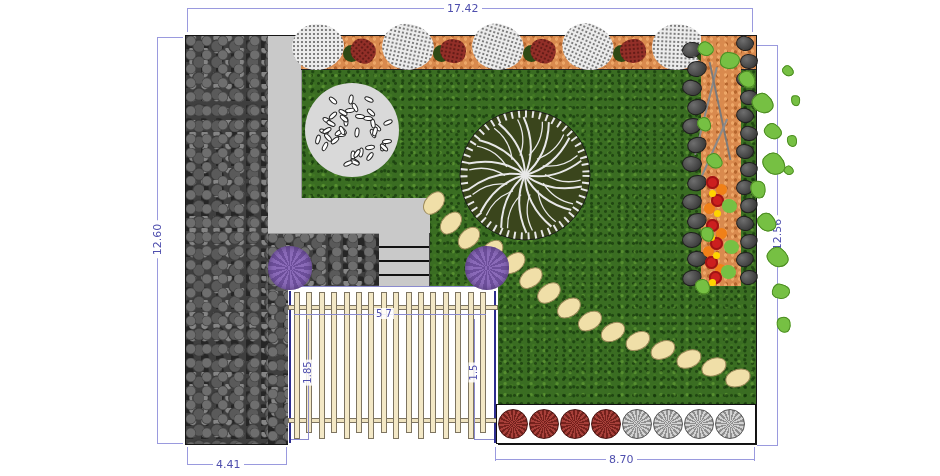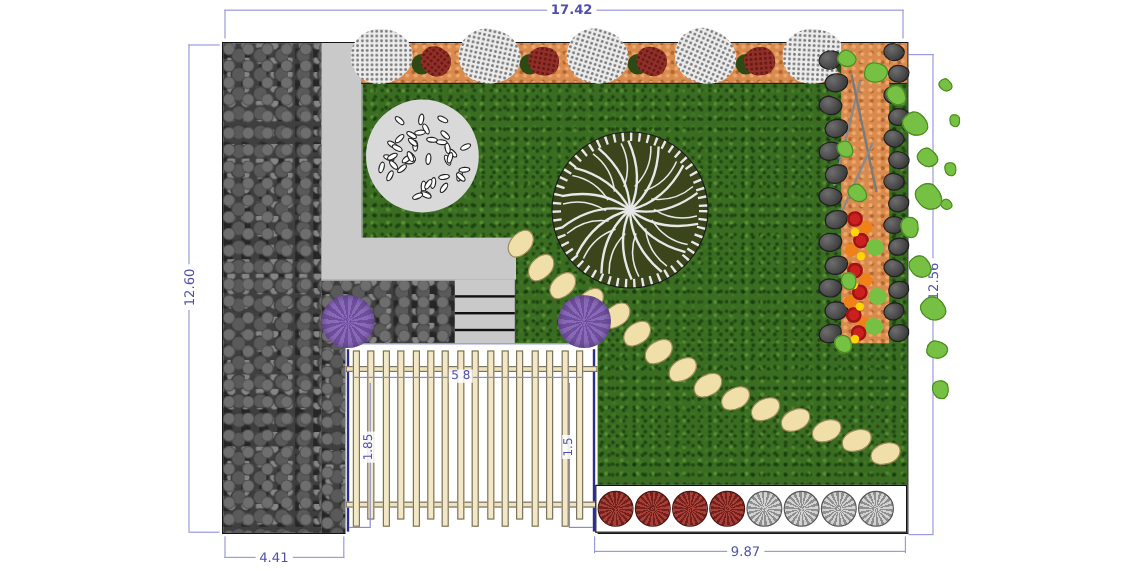--- a/index.html
+++ b/index.html
@@ -53,41 +53,41 @@
   .stepline{position:absolute;left:0;width:100%;height:2px;background:#111;}
 </style>
 </head>
 <body>
 
 <div class="canvas">
 
   <div class="dim" style="left:187px;top:8px;width:566px;height:1px;"></div>
   <div class="dim" style="left:187px;top:8px;width:1px;height:24px;"></div>
   <div class="dim" style="left:752px;top:8px;width:1px;height:24px;"></div>
-  <div class="dimlab" style="left:456px;top:2px;font-weight:bold;">17.42</div>
+  <div class="dimlab" style="left:444px;top:2px;">17.42</div>
 
   <div class="dim" style="left:157px;top:37px;width:1px;height:406px;"></div>
   <div class="dim" style="left:157px;top:37px;width:26px;height:1px;"></div>
   <div class="dim" style="left:157px;top:443px;width:26px;height:1px;"></div>
   <div class="dimlab vlab" style="left:139px;top:233px;">12.60</div>
 
   <div class="dim" style="left:777px;top:45px;width:1px;height:400px;"></div>
   <div class="dim" style="left:757px;top:45px;width:21px;height:1px;"></div>
   <div class="dim" style="left:757px;top:445px;width:21px;height:1px;"></div>
   <div class="dimlab vlab" style="left:759px;top:228px;">12.56</div>
 
   <div class="dim" style="left:187px;top:447px;width:1px;height:18px;"></div>
   <div class="dim" style="left:286px;top:447px;width:1px;height:18px;"></div>
   <div class="dim" style="left:187px;top:464px;width:100px;height:1px;"></div>
   <div class="dimlab" style="left:213px;top:458px;">4.41</div>
 
   <div class="dim" style="left:495px;top:447px;width:1px;height:14px;"></div>
   <div class="dim" style="left:754px;top:447px;width:1px;height:14px;"></div>
   <div class="dim" style="left:495px;top:459px;width:260px;height:1px;"></div>
-  <div class="dimlab" style="left:606px;top:453px;">9.87</div>
+  <div class="dimlab" style="left:606px;top:453px;">8.70</div>
 
   <div class="plan">
 
     <div class="abs lawn" style="left:115px;top:33px;width:455px;height:375px;"></div>
     <div class="abs gravel" style="left:0;top:0;width:82px;height:408px;"></div>
     <div class="abs gravel" style="left:82px;top:197px;width:111px;height:58px;"></div>
     <div class="abs gravel" style="left:82px;top:255px;width:20px;height:153px;"></div>
     <div class="abs path" style="left:82px;top:0;width:33px;height:197px;border-right:1px solid #9a9a9a;"></div>
     <div class="abs path" style="left:82px;top:162px;width:162px;height:35px;border-bottom:1px solid #9a9a9a;"></div>
 
@@ -303,21 +303,21 @@
           <div class="slat" style="position: absolute; left: 105.2px; height: 147px;"></div>
           <div class="slat" style="position: absolute; left: 117.6px; height: 141px;"></div>
           <div class="slat" style="position: absolute; left: 130px; height: 147px;"></div>
           <div class="slat" style="position: absolute; left: 142.4px; height: 141px;"></div>
           <div class="slat" style="position: absolute; left: 154.8px; height: 147px;"></div>
           <div class="slat" style="position: absolute; left: 167.2px; height: 141px;"></div>
           <div class="slat" style="position: absolute; left: 179.6px; height: 147px;"></div>
           <div class="slat" style="position: absolute; left: 192px; height: 141px;"></div>
         </div>
       <div class="fence-dim" style="left:6px;top:27px;width:192px;height:1px;"></div>
-      <div class="fence-lab" style="left:86px;top:21px;">5 8</div>
+      <div class="fence-lab" style="left:86px;top:21px;">5 7</div>
       <div class="fence-dim" style="left:20px;top:32px;width:1px;height:120px;"></div>
       <div class="fence-dim" style="left:186px;top:32px;width:1px;height:120px;"></div>
       <div class="fence-lab vlab" style="left:6px;top:80px;">1.85</div>
       <div class="fence-lab vlab" style="left:176px;top:80px;">1.5</div>
       <div class="fence-dim" style="left:3px;top:152px;width:18px;height:1px;"></div>
       <div class="fence-dim" style="left:186px;top:152px;width:20px;height:1px;"></div>
     </div>
 
     <div class="purple" style="left:82px;top:210px;"></div>
     <div class="purple" style="left:279px;top:210px;"></div>

